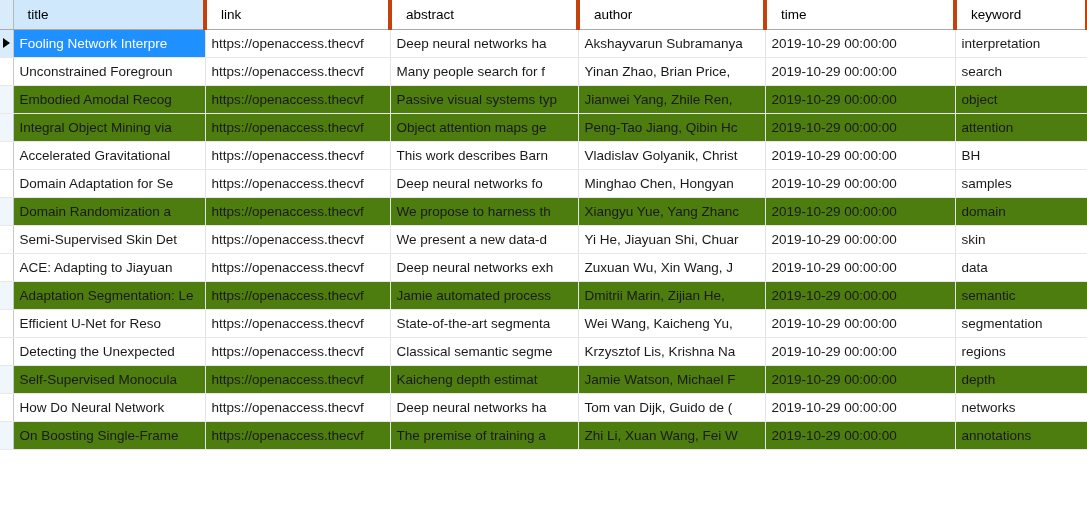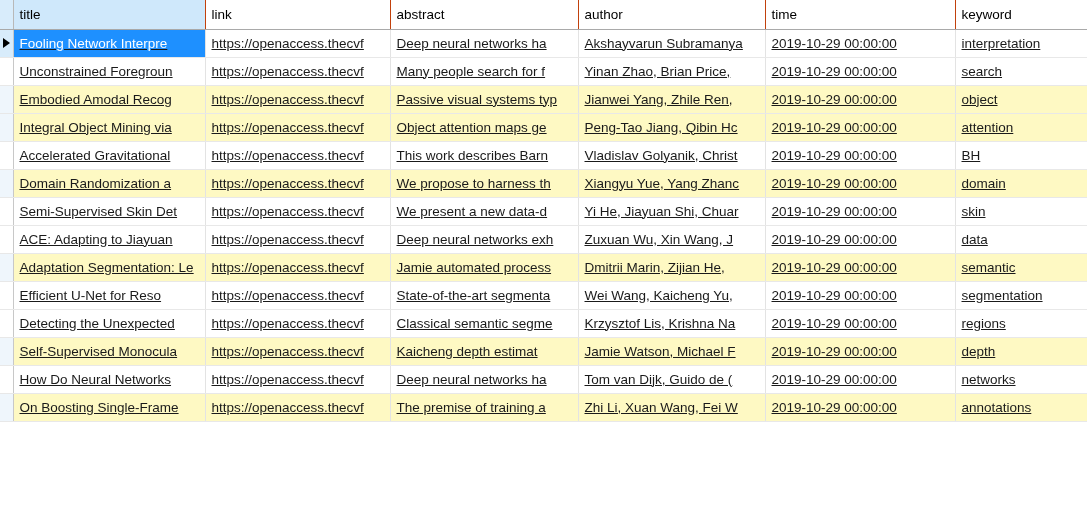--- a/index.html
+++ b/index.html
@@ -32,59 +32,58 @@
     font-size: 13.5px;
     color: #1a1a1a;
   }
 
   
   thead tr {
     height: 29px;
   }
   thead th {
     background: #ffffff;
-    border-right: 1px solid #c2410c;
+    border-right: 4px solid #c2410c;
     border-bottom: 1px solid #a9a9a9;
     text-align: left;
     font-weight: normal;
     font-size: 13.5px;
     color: #000000;
-    padding: 0 0 0 6px;
+    padding: 0 0 0 14px;
     overflow: hidden;
     white-space: nowrap;
     vertical-align: middle;
   }
   thead th.rowhdr {
     background: #d8ecfb;
     border-right: 1px solid #b8b8b8;
     padding: 0;
   }
   thead th.selected-col {
     background: #cfe8fb;
   }
 
   
   tbody tr {
     height: 27.8px;
-    text-decoration: underline;
   }
   tbody td {
     border-right: 1px solid #e3e3e3;
     border-bottom: 1px solid #e8e8e8;
     padding: 0 0 0 6px;
     overflow: hidden;
     white-space: nowrap;
     text-overflow: clip;
     vertical-align: middle;
     background: #ffffff;
     font-size: 13.5px;
     line-height: 27px;
   }
   tbody tr.alt td {
-    background: #fef9c3;
+    background: #4d7c0f;
   }
   tbody tr.selected td {
     background: #1e90ff;
     color: #ffffff;
   }
   tbody tr.selected td.nonsel {
     background: #ffffff;
     color: #1a1a1a;
   }
 
@@ -194,20 +193,29 @@
         </tr>
         <tr>
           <td class="rowind"></td>
           <td>Accelerated Gravitational</td>
           <td>https://openaccess.thecvf</td>
           <td>This work describes Barn</td>
           <td>Vladislav Golyanik,  Christ</td>
           <td>2019-10-29 00:00:00</td>
           <td>BH</td>
         </tr>
+        <tr>
+          <td class="rowind"></td>
+          <td>Domain Adaptation for Sе</td>
+          <td>https://openaccess.thecvf</td>
+          <td> Deep neural networks fo</td>
+          <td>Minghao Chen,  Hongyan</td>
+          <td>2019-10-29 00:00:00</td>
+          <td>samples</td>
+        </tr>
         <tr class="alt">
           <td class="rowind"></td>
           <td>Domain Randomization a</td>
           <td>https://openaccess.thecvf</td>
           <td>We propose to harness th</td>
           <td>Xiangyu Yue,  Yang Zhanc</td>
           <td>2019-10-29 00:00:00</td>
           <td>domain</td>
         </tr>
         <tr>
@@ -259,21 +267,21 @@
           <td class="rowind"></td>
           <td>Self-Supervised Monoculа</td>
           <td>https://openaccess.thecvf</td>
           <td>Kaicheng depth estimat</td>
           <td>Jamie Watson,  Michael F</td>
           <td>2019-10-29 00:00:00</td>
           <td>depth</td>
         </tr>
         <tr>
           <td class="rowind"></td>
-          <td>How Do Neural Networks</td>
+          <td>How Do Neural Network</td>
           <td>https://openaccess.thecvf</td>
           <td>Deep neural networks ha</td>
           <td>Tom van Dijk,  Guido de (</td>
           <td>2019-10-29 00:00:00</td>
           <td>networks</td>
         </tr>
         <tr class="alt">
           <td class="rowind"></td>
           <td>On Boosting Single-Framе</td>
           <td>https://openaccess.thecvf</td>

